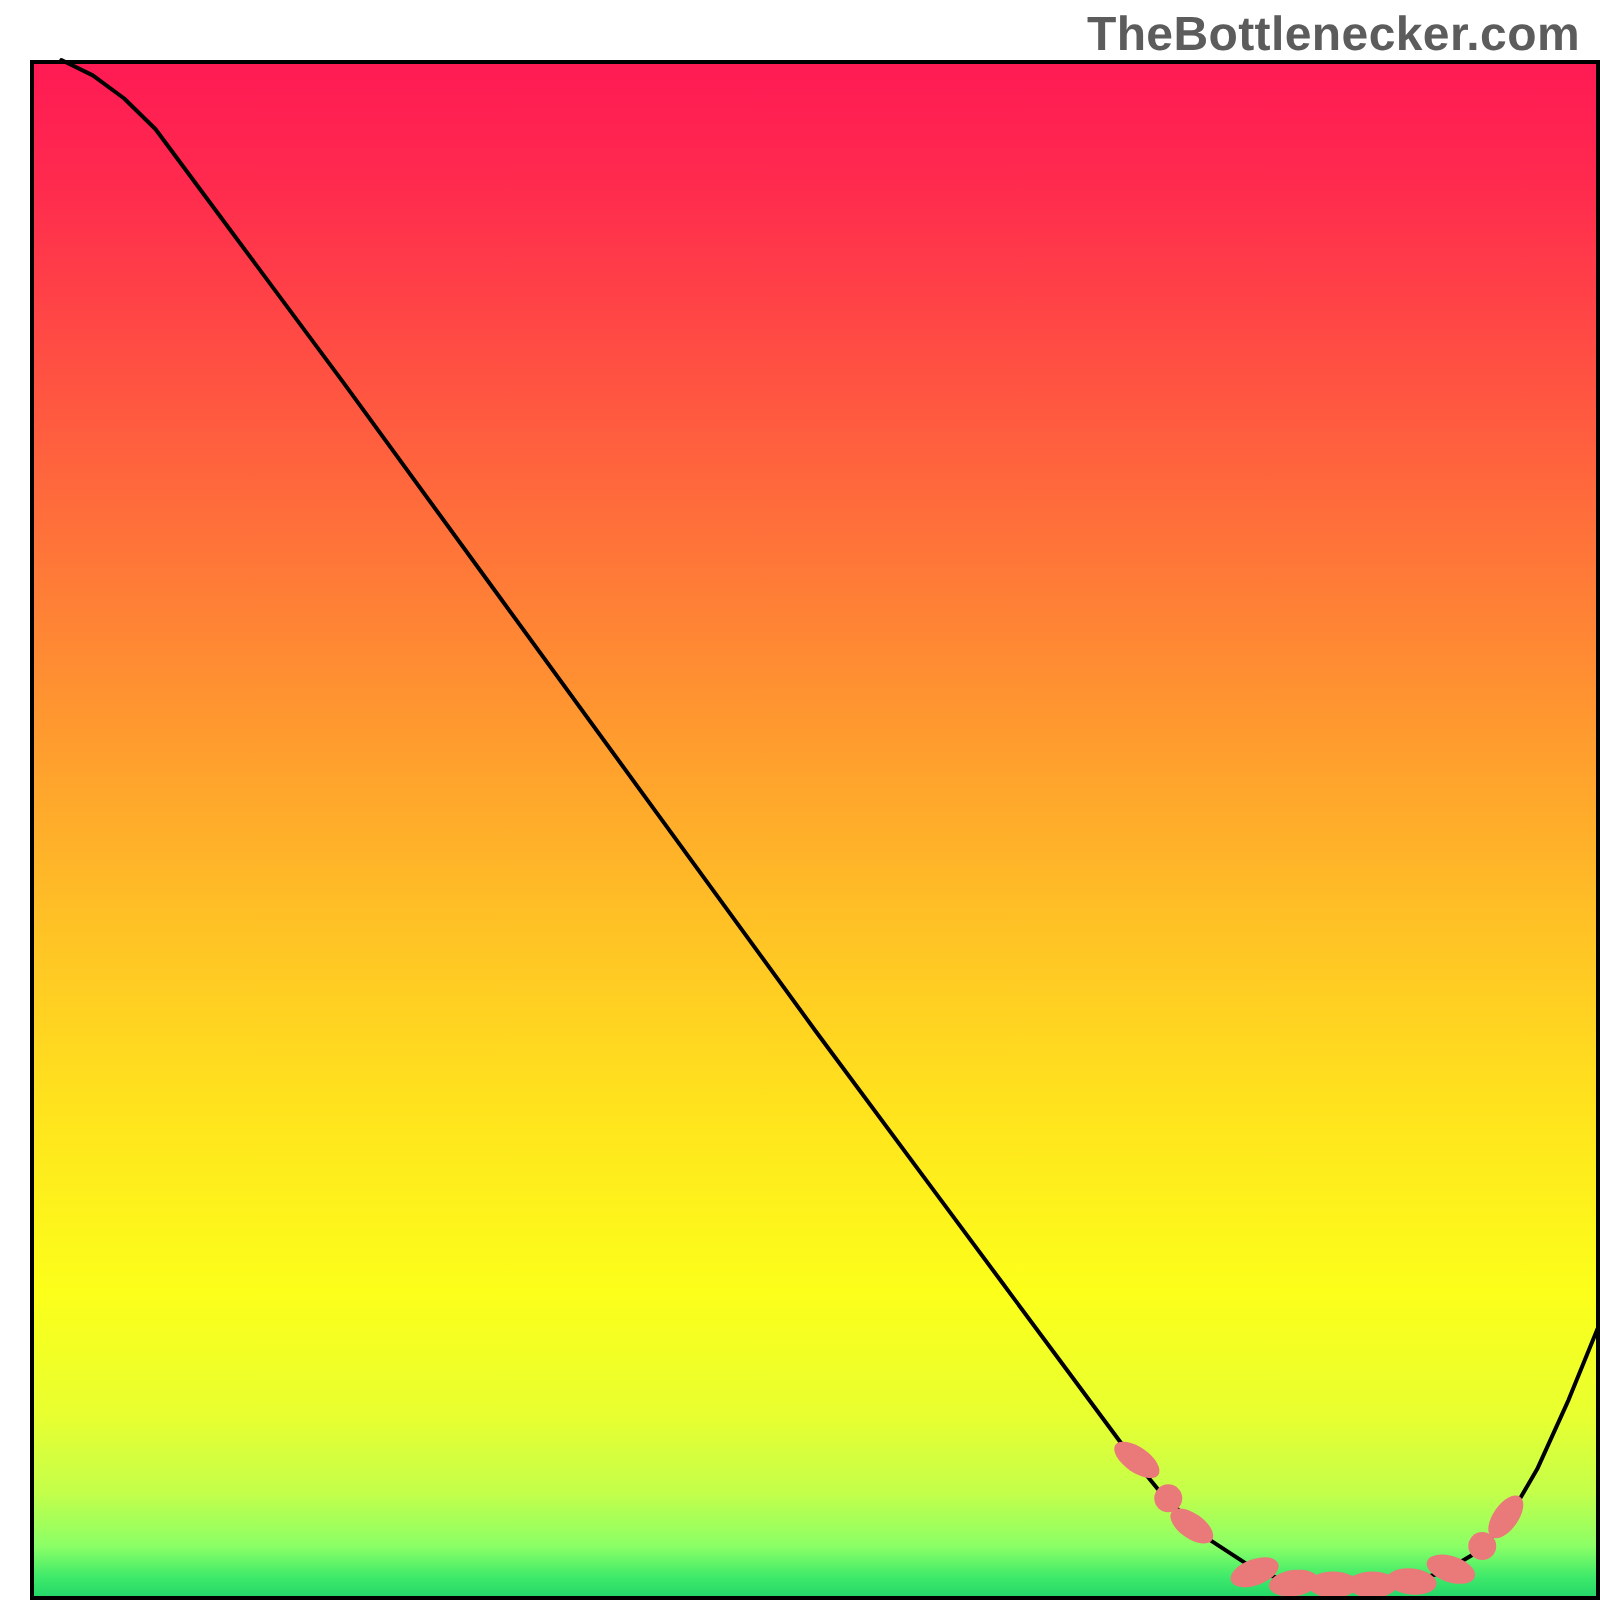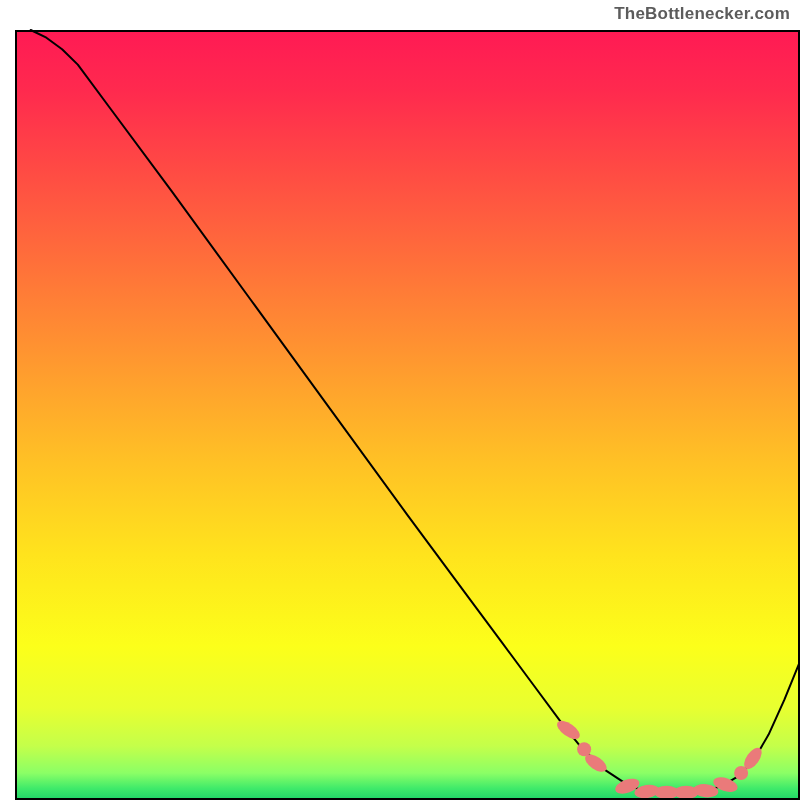--- a/index.html
+++ b/index.html
@@ -14,21 +14,21 @@
   #container {
     position: relative;
     width: 800px;
     height: 800px;
   }
   #watermark {
     position: absolute;
     top: 4px;
     right: 10px;
     color: #5c5c5c;
-    font-size: 17px;
+    font-size: 24px;
     font-weight: 600;
     letter-spacing: 0.2px;
     z-index: 5;
   }
   svg {
     display: block;
   }
 </style>
 </head>
 <body>

